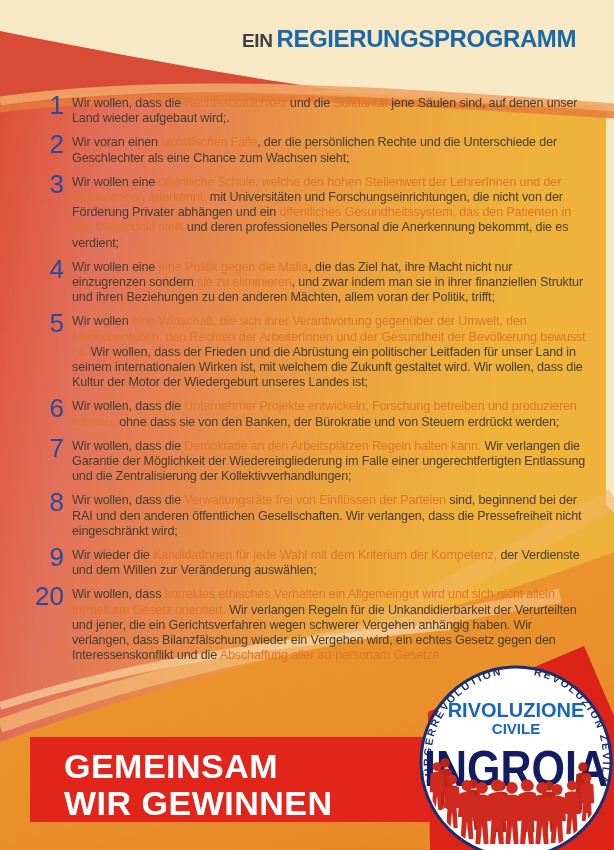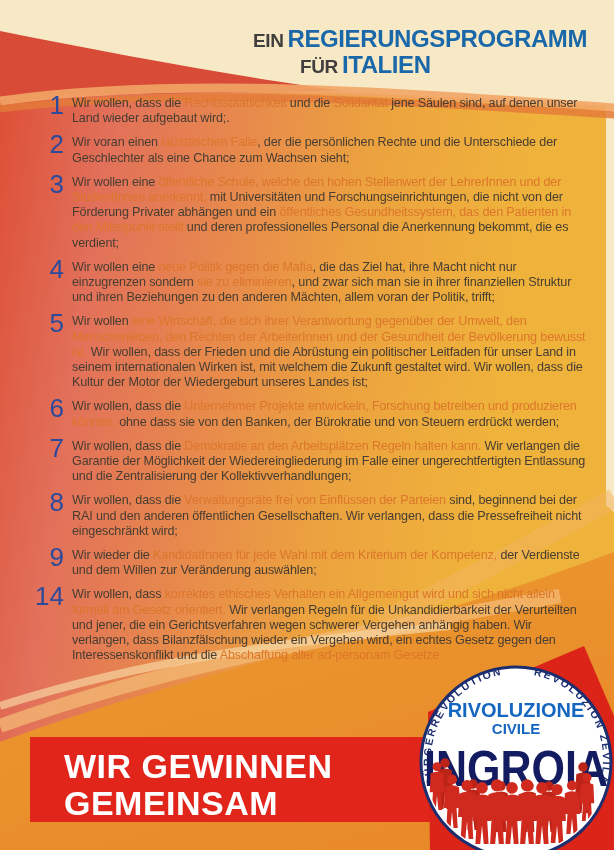--- a/index.html
+++ b/index.html
@@ -4,21 +4,21 @@
 <style>
   html,body{margin:0;padding:0;background:#d8d8d8;}
   .page{
     position:relative;width:614px;height:850px;overflow:hidden;
     background:#F8E9C6;
     font-family:"Liberation Sans",sans-serif;
   }
   .bg{position:absolute;inset:0;}
   
   .title{
-    position:absolute;left:253px;top:27px;line-height:23px;
+    position:absolute;left:242px;top:27px;line-height:23px;
     font-weight:bold;letter-spacing:-0.4px;white-space:nowrap;
   }
   .title .row2{padding-left:47px;}
   .t-small{font-size:19px;color:#403F3E;}
   .t-main{font-size:24px;color:#1A68A9;}
   
   .points{position:absolute;left:34px;top:96px;width:552px;}
   .point{display:flex;align-items:flex-start;margin-bottom:9px;}
   .num{
     flex:0 0 30px;text-align:right;padding-right:8px;margin-top:-4px;
@@ -115,42 +115,38 @@
         </g>
       </g>
     </g>
   </svg>
 
   <div class="title">
     <div class="row1">
       <span class="t-small">EIN</span>
       <span class="t-main">REGIERUNGSPROGRAMM</span>
     </div>
-    <div class="row2">
-      <span class="t-small">FÜR</span>
-      <span class="t-main">ITALIEN</span>
-    </div>
   </div>
 
   <div class="points" id="points-list">
       <div class="point">
         <span class="num">1</span>
         <p class="ptext"><span>Wir wollen, dass die </span><span class="hl">Rechtsstaatlichkeit</span><span> und die </span><span class="hl">Solidarität</span><span> jene Säulen sind, auf denen unser Land wieder aufgebaut wird;.</span></p>
       </div>
       <div class="point">
         <span class="num">2</span>
         <p class="ptext"><span>Wir voran einen </span><span class="hl">laizistischen Falle</span><span>, der die persönlichen Rechte und die Unterschiede der Geschlechter als eine Chance zum Wachsen sieht;</span></p>
       </div>
       <div class="point">
         <span class="num">3</span>
         <p class="ptext"><span>Wir wollen eine </span><span class="hl">öffentliche Schule, welche den hohen Stellenwert der LehrerInnen und der StudentInnen anerkennt,</span><span> mit Universitäten und Forschungseinrichtungen, die nicht von der Förderung Privater abhängen und ein </span><span class="hl">öffentliches Gesundheitssystem, das den Patienten in den Mittelpunkt stellt</span><span> und deren professionelles Personal die Anerkennung bekommt, die es verdient;</span></p>
       </div>
       <div class="point">
         <span class="num">4</span>
-        <p class="ptext"><span>Wir wollen eine </span><span class="hl">neue Politik gegen die Mafia</span><span>, die das Ziel hat, ihre Macht nicht nur einzugrenzen sondern </span><span class="hl">sie zu eliminieren</span><span>, und zwar sich man sie in ihrer finanziellen Struktur und ihren Beziehungen zu den anderen Mächten, allem voran der Politik, trifft;</span></p>
+        <p class="ptext"><span>Wir wollen eine </span><span class="hl">jene Politik gegen die Mafia</span><span>, die das Ziel hat, ihre Macht nicht nur einzugrenzen sondern </span><span class="hl">sie zu eliminieren</span><span>, und zwar indem man sie in ihrer finanziellen Struktur und ihren Beziehungen zu den anderen Mächten, allem voran der Politik, trifft;</span></p>
       </div>
       <div class="point">
         <span class="num">5</span>
         <p class="ptext"><span>Wir wollen </span><span class="hl">eine Wirtschaft, die sich ihrer Verantwortung gegenüber der Umwelt, den Menschenleben, den Rechten der ArbeiterInnen und der Gesundheit der Bevölkerung bewusst ist.</span><span> Wir wollen, dass der Frieden und die Abrüstung ein politischer Leitfaden für unser Land in seinem internationalen Wirken ist, mit welchem die Zukunft gestaltet wird. Wir wollen, dass die Kultur der Motor der Wiedergeburt unseres Landes ist;</span></p>
       </div>
       <div class="point">
         <span class="num">6</span>
         <p class="ptext"><span>Wir wollen, dass die </span><span class="hl">Unternehmer Projekte entwickeln, Forschung betreiben und produzieren können,</span><span> ohne dass sie von den Banken, der Bürokratie und von Steuern erdrückt werden;</span></p>
       </div>
       <div class="point">
@@ -159,23 +155,23 @@
       </div>
       <div class="point">
         <span class="num">8</span>
         <p class="ptext"><span>Wir wollen, dass die </span><span class="hl">Verwaltungsräte frei von Einflüssen der Parteien</span><span> sind, beginnend bei der RAI und den anderen öffentlichen Gesellschaften. Wir verlangen, dass die Pressefreiheit nicht eingeschränkt wird;</span></p>
       </div>
       <div class="point">
         <span class="num">9</span>
         <p class="ptext"><span>Wir wieder die </span><span class="hl">KandidatInnen für jede Wahl mit dem Kriterium der Kompetenz,</span><span> der Verdienste und dem Willen zur Veränderung auswählen;</span></p>
       </div>
       <div class="point">
-        <span class="num">14</span>
+        <span class="num">20</span>
         <p class="ptext"><span>Wir wollen, dass </span><span class="hl">korrektes ethisches Verhalten ein Allgemeingut wird und sich nicht allein formell am Gesetz orientiert.</span><span> Wir verlangen Regeln für die Unkandidierbarkeit der Verurteilten und jener, die ein Gerichtsverfahren wegen schwerer Vergehen anhängig haben. Wir verlangen, dass Bilanzfälschung wieder ein Vergehen wird, ein echtes Gesetz gegen den Interessenskonflikt und die </span><span class="hl">Abschaffung aller ad-personam Gesetze</span></p>
       </div>
     </div>
 
   <div class="banner-text">
+    <div>GEMEINSAM</div>
     <div>WIR GEWINNEN</div>
-    <div>GEMEINSAM</div>
   </div>
 
 </div>
 
 </body></html>

